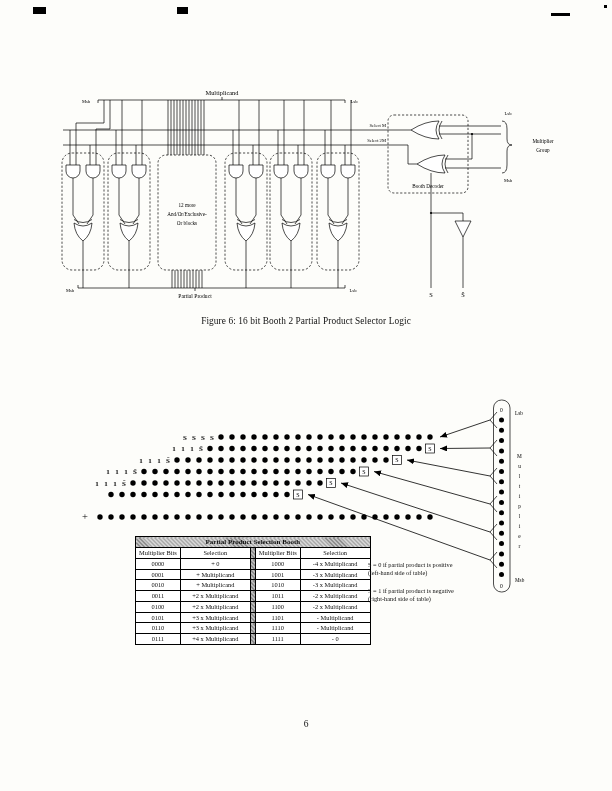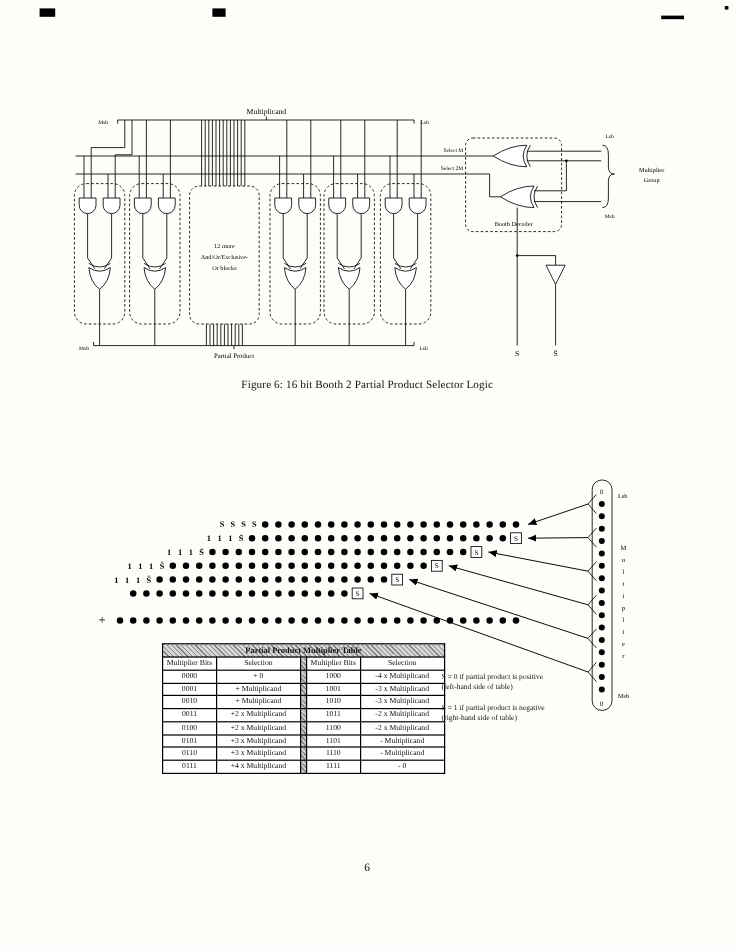--- a/index.html
+++ b/index.html
@@ -410,21 +410,21 @@
         <text x="519.5" y="123" class="vlet">l</text>
         <text x="519.5" y="133" class="vlet">i</text>
         <text x="519.5" y="143" class="vlet">e</text>
         <text x="519.5" y="153" class="vlet">r</text>
       </g>
   </svg>
 
   <table class="pp">
     <thead>
       <tr>
-        <th class="title-cell" colspan="5">Partial Product Multiplier Table</th>
+        <th class="title-cell" colspan="5">Partial Product Selection Booth</th>
       </tr>
       <tr>
         <th class="cbits">Multiplier Bits</th>
         <th class="csel">Selection</th>
         <th class="sep"></th>
         <th class="cbits">Multiplier Bits</th>
         <th class="csel">Selection</th>
       </tr>
     </thead>
     <tbody id="pp-table-body">

